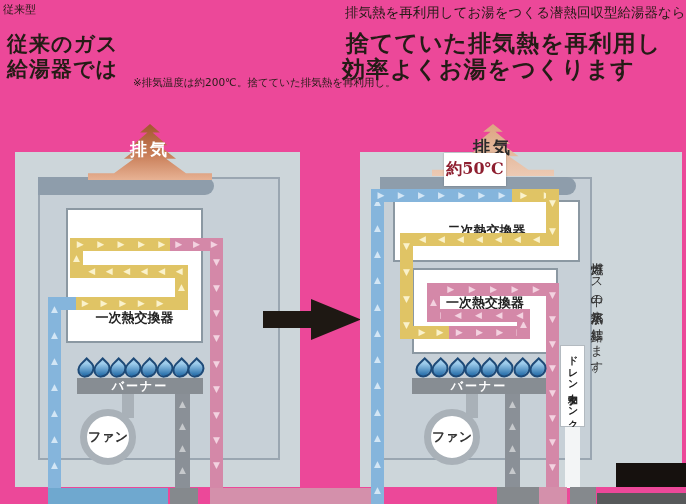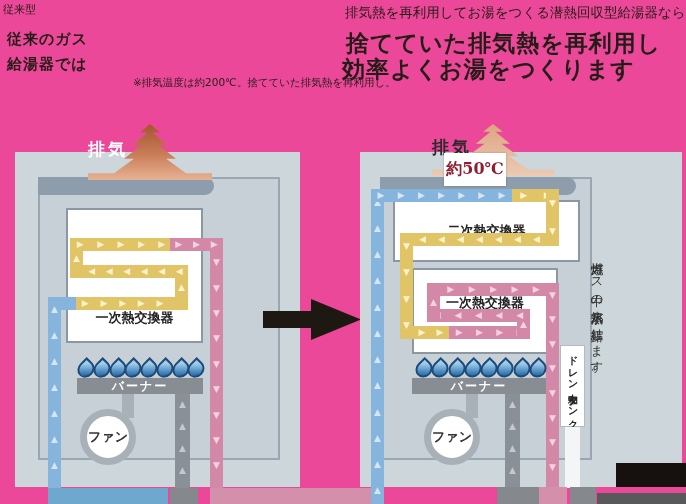--- a/index.html
+++ b/index.html
@@ -3,37 +3,37 @@
 <meta charset="utf-8">
 <style>
   html,body{margin:0;padding:0;background:#000;}
   #canvas{position:relative;width:686px;height:504px;background:#ec4899;overflow:hidden;
           font-family:"DejaVu Sans","Liberation Sans",sans-serif;}
   .abs{position:absolute;box-sizing:border-box;}
 
   
   .hdr{color:#241c16;white-space:nowrap;}
   .hdr.small{font-size:11px;}
-  .hdr.big{font-size:15px;font-weight:bold;letter-spacing:1px;}
+  .hdr.big{font-size:21px;font-weight:bold;letter-spacing:1px;}
   .hdr.big2{font-size:23px;font-weight:bold;letter-spacing:1px;}
   .hdr.mid{font-size:13.5px;}
   .hdr.tiny{font-size:10.5px;}
 
   
   .panel{background:#cdd6da;}
   .unit{background:#c7d0d7;border:2px solid #9aa6b1;}
   .duct{background:#8e9dab;border-radius:0 9px 9px 0;}
   .whitebox{background:#ffffff;border:2px solid #8b98a2;}
   .boxlabel{font-size:13px;font-weight:bold;color:#222;text-align:center;}
 
   
   .exh{clip-path:polygon(50% 0%,58% 15%,52% 15%,64% 38%,57% 38%,71% 62%,63% 62%,79% 88%,100% 88%,100% 100%,0% 100%,0% 88%,21% 88%,37% 62%,29% 62%,43% 38%,36% 38%,48% 15%,42% 15%);}
   .exh.hot{background:linear-gradient(180deg,#a3552f 0%,#c97e58 55%,#e7b294 100%);}
   .exh.cool{background:linear-gradient(180deg,#dda581 0%,#eccab4 100%);}
-  .exhlabel{font-family:"DejaVu Serif","Liberation Serif",serif;font-weight:bold;font-size:17px;letter-spacing:3px;text-align:left;}
+  .exhlabel{font-family:"DejaVu Serif","Liberation Serif",serif;font-weight:bold;font-size:17px;letter-spacing:3px;text-align:center;}
   .tempbox{background:#fff;display:flex;align-items:center;justify-content:center;
            font-family:"DejaVu Serif","Liberation Serif",serif;font-weight:bold;color:#8e1f30;font-size:16px;box-shadow:0 0 2px rgba(0,0,0,.25);}
 
   
   .pipe{display:flex;overflow:hidden;}
   .pipe-h{flex-direction:row;align-items:center;justify-content:space-around;}
   .pipe-v{flex-direction:column;align-items:center;justify-content:space-around;}
   .blue{background:#85b5dc;}   .blue .ar{color:#d3e6f5;}
   .yellow{background:#e0c465;} .yellow .ar{color:#faf2cb;}
   .pink{background:#d488a8;}   .pink .ar{color:#f3d2e0;}

